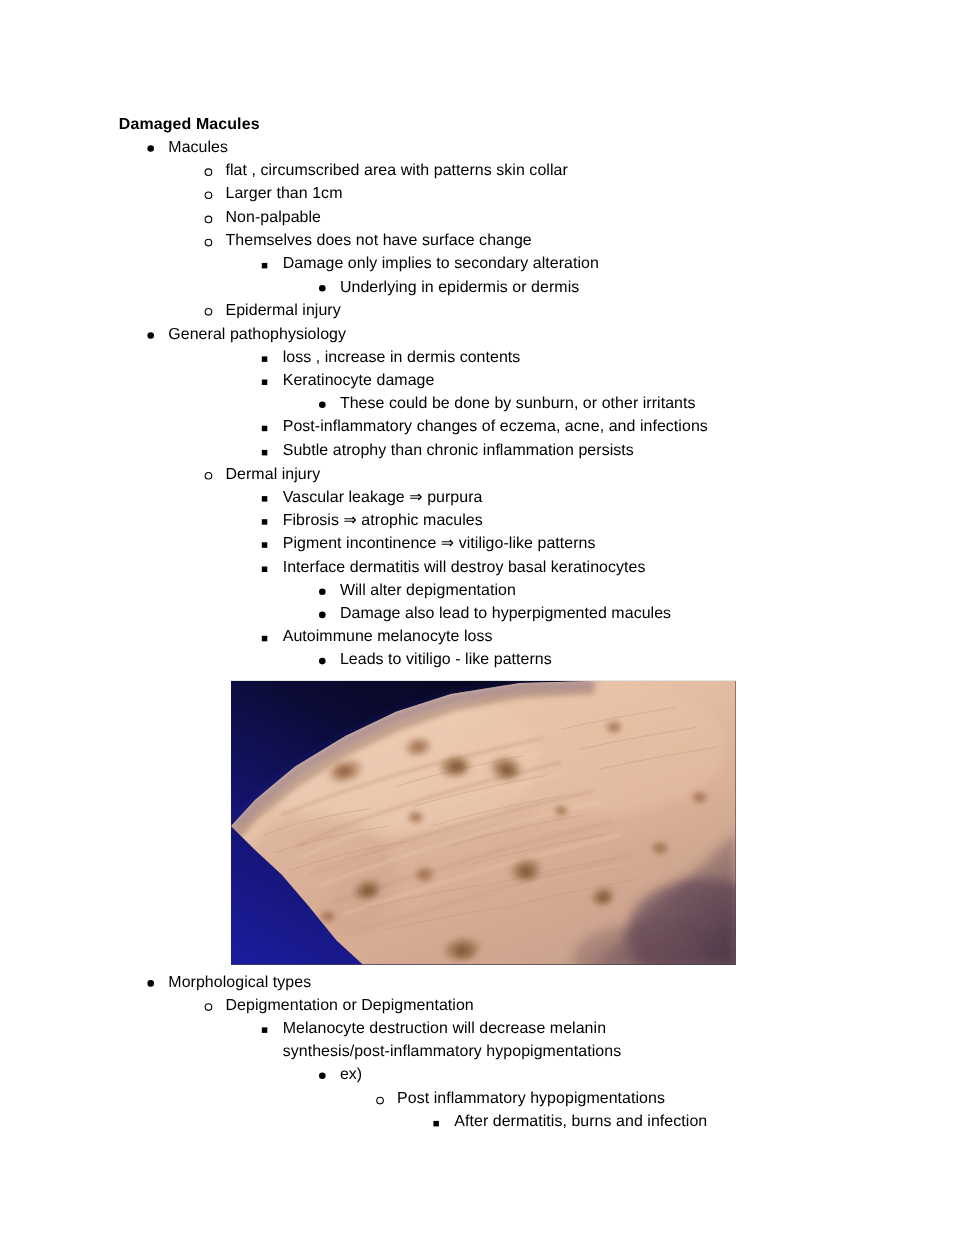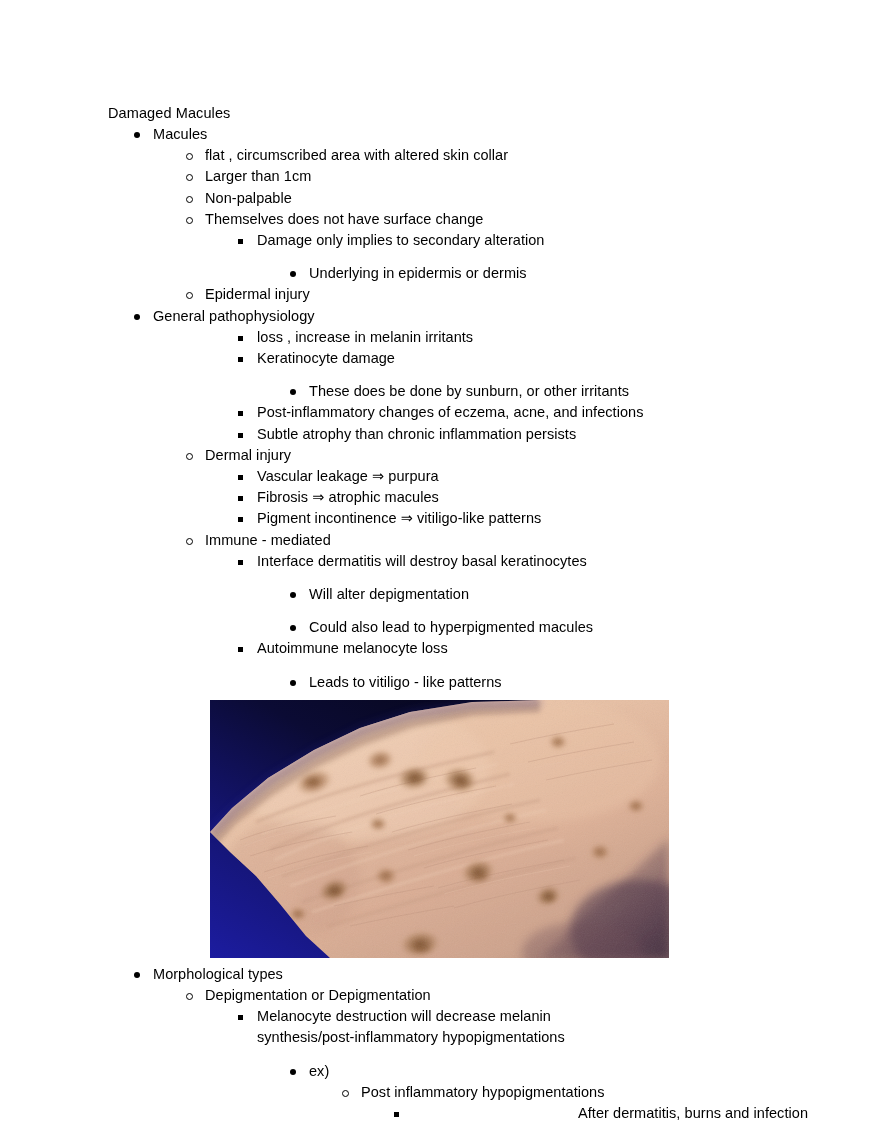--- a/index.html
+++ b/index.html
@@ -27,21 +27,21 @@
 
   .doc-body {
     position: absolute;
     left: 108px;
     top: 103px;
     width: 700px;
   }
 
   .doc-title {
     font-size: 14.5px;
-    font-weight: normal;
+    font-weight: bold;
     line-height: 21px;
     letter-spacing: 0.1px;
     margin: 0 0 0 0;
     white-space: nowrap;
   }
 
   
   .row {
     position: relative;
     font-size: 14.5px;
@@ -95,23 +95,23 @@
     top: 9px;
     width: 5px;
     height: 5px;
     background: #000;
   }
 
   
   .lvl1 { margin-left: 25px; }
   .lvl2 { margin-left: 77px; }
   .lvl3 { margin-left: 129px; }
-  .lvl4 { margin-left: 181px; margin-top: 12px; }
+  .lvl4 { margin-left: 181px; }
   .lvl5 { margin-left: 233px; }
-  .lvl6 { margin-left: 285px; text-align: right; }
+  .lvl6 { margin-left: 285px; }
 
   .wrap .txt { white-space: normal; max-width: 360px; }
   .nowrap .txt { white-space: nowrap; }
 
   
   .figure-block {
     position: relative;
     margin-left: 102px;
     margin-top: 7px;
     margin-bottom: 6px;
@@ -137,21 +137,21 @@
 
     <div class="doc-title">Damaged Macules</div>
 
     <div id="outline-top">
         <div class="row lvl1 nowrap">
           <span class="marker m-disc"></span>
           <span class="txt">Macules</span>
         </div>
         <div class="row lvl2 nowrap">
           <span class="marker m-circle"></span>
-          <span class="txt">flat , circumscribed area with altered skin collar</span>
+          <span class="txt">flat , circumscribed area with patterns skin collar</span>
         </div>
         <div class="row lvl2 nowrap">
           <span class="marker m-circle"></span>
           <span class="txt">Larger than 1cm</span>
         </div>
         <div class="row lvl2 nowrap">
           <span class="marker m-circle"></span>
           <span class="txt">Non-palpable</span>
         </div>
         <div class="row lvl2 nowrap">
@@ -169,29 +169,29 @@
         <div class="row lvl2 nowrap">
           <span class="marker m-circle"></span>
           <span class="txt">Epidermal injury</span>
         </div>
         <div class="row lvl1 nowrap">
           <span class="marker m-disc"></span>
           <span class="txt">General pathophysiology</span>
         </div>
         <div class="row lvl3 nowrap">
           <span class="marker m-square"></span>
-          <span class="txt">loss , increase in melanin irritants</span>
+          <span class="txt">loss , increase in dermis contents</span>
         </div>
         <div class="row lvl3 nowrap">
           <span class="marker m-square"></span>
           <span class="txt">Keratinocyte damage</span>
         </div>
         <div class="row lvl4 nowrap">
           <span class="marker m-disc"></span>
-          <span class="txt">These does be done by sunburn, or other irritants</span>
+          <span class="txt">These could be done by sunburn, or other irritants</span>
         </div>
         <div class="row lvl3 nowrap">
           <span class="marker m-square"></span>
           <span class="txt">Post-inflammatory changes of eczema, acne, and infections</span>
         </div>
         <div class="row lvl3 nowrap">
           <span class="marker m-square"></span>
           <span class="txt">Subtle atrophy than chronic inflammation persists</span>
         </div>
         <div class="row lvl2 nowrap">
@@ -203,35 +203,31 @@
           <span class="txt">Vascular leakage ⇒ purpura</span>
         </div>
         <div class="row lvl3 nowrap">
           <span class="marker m-square"></span>
           <span class="txt">Fibrosis ⇒ atrophic macules</span>
         </div>
         <div class="row lvl3 nowrap">
           <span class="marker m-square"></span>
           <span class="txt">Pigment incontinence ⇒ vitiligo-like patterns</span>
         </div>
-        <div class="row lvl2 nowrap">
-          <span class="marker m-circle"></span>
-          <span class="txt">Immune - mediated</span>
-        </div>
         <div class="row lvl3 nowrap">
           <span class="marker m-square"></span>
           <span class="txt">Interface dermatitis will destroy basal keratinocytes</span>
         </div>
         <div class="row lvl4 nowrap">
           <span class="marker m-disc"></span>
           <span class="txt">Will alter depigmentation</span>
         </div>
         <div class="row lvl4 nowrap">
           <span class="marker m-disc"></span>
-          <span class="txt">Could also lead to hyperpigmented macules</span>
+          <span class="txt">Damage also lead to hyperpigmented macules</span>
         </div>
         <div class="row lvl3 nowrap">
           <span class="marker m-square"></span>
           <span class="txt">Autoimmune melanocyte loss</span>
         </div>
         <div class="row lvl4 nowrap">
           <span class="marker m-disc"></span>
           <span class="txt">Leads to vitiligo - like patterns</span>
         </div>
       </div>

